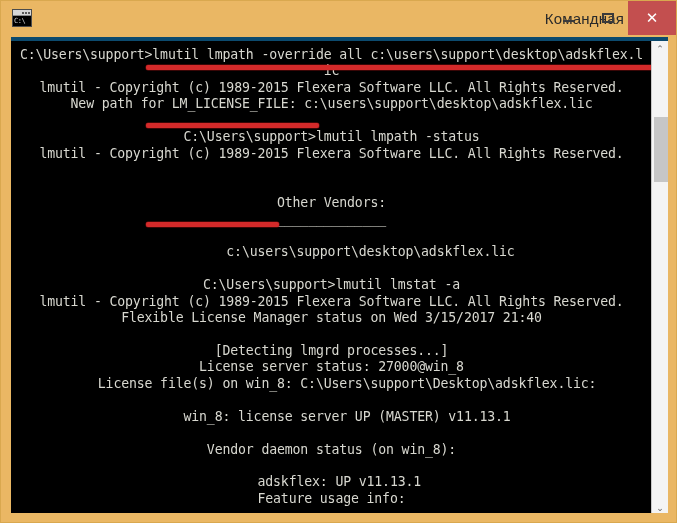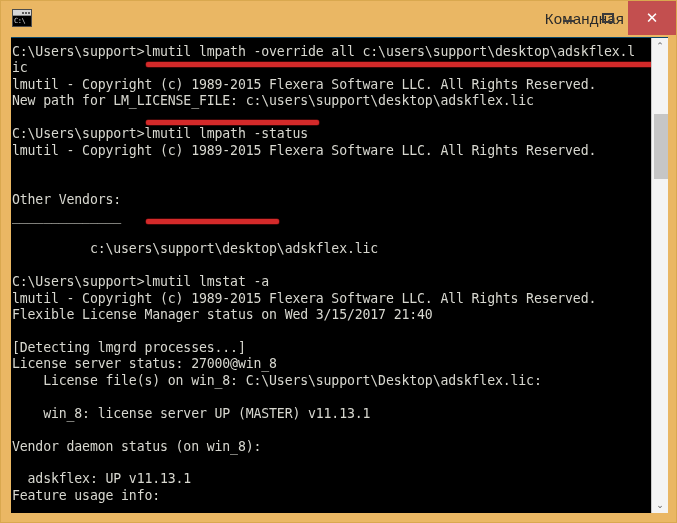--- a/index.html
+++ b/index.html
@@ -119,22 +119,23 @@
 
   
   #console-frame {
     position: absolute;
     left: 10px;
     top: 36px;
     width: 657px;
     height: 476px;
     background: #000000;
     box-sizing: border-box;
-    border-top: 1px solid #0c4a6e;
-    overflow: hidden;
+    border-top: 4px solid #0c4a6e;
+    overflow: hidden;
+    text-align: center;
   }
 
   #console-text {
     position: absolute;
     left: 0px;
     top: 0px;
     width: 640px;
     height: 476px;
     color: #d8d8d0;
     font-family: "DejaVu Sans Mono", "Liberation Mono", monospace;

